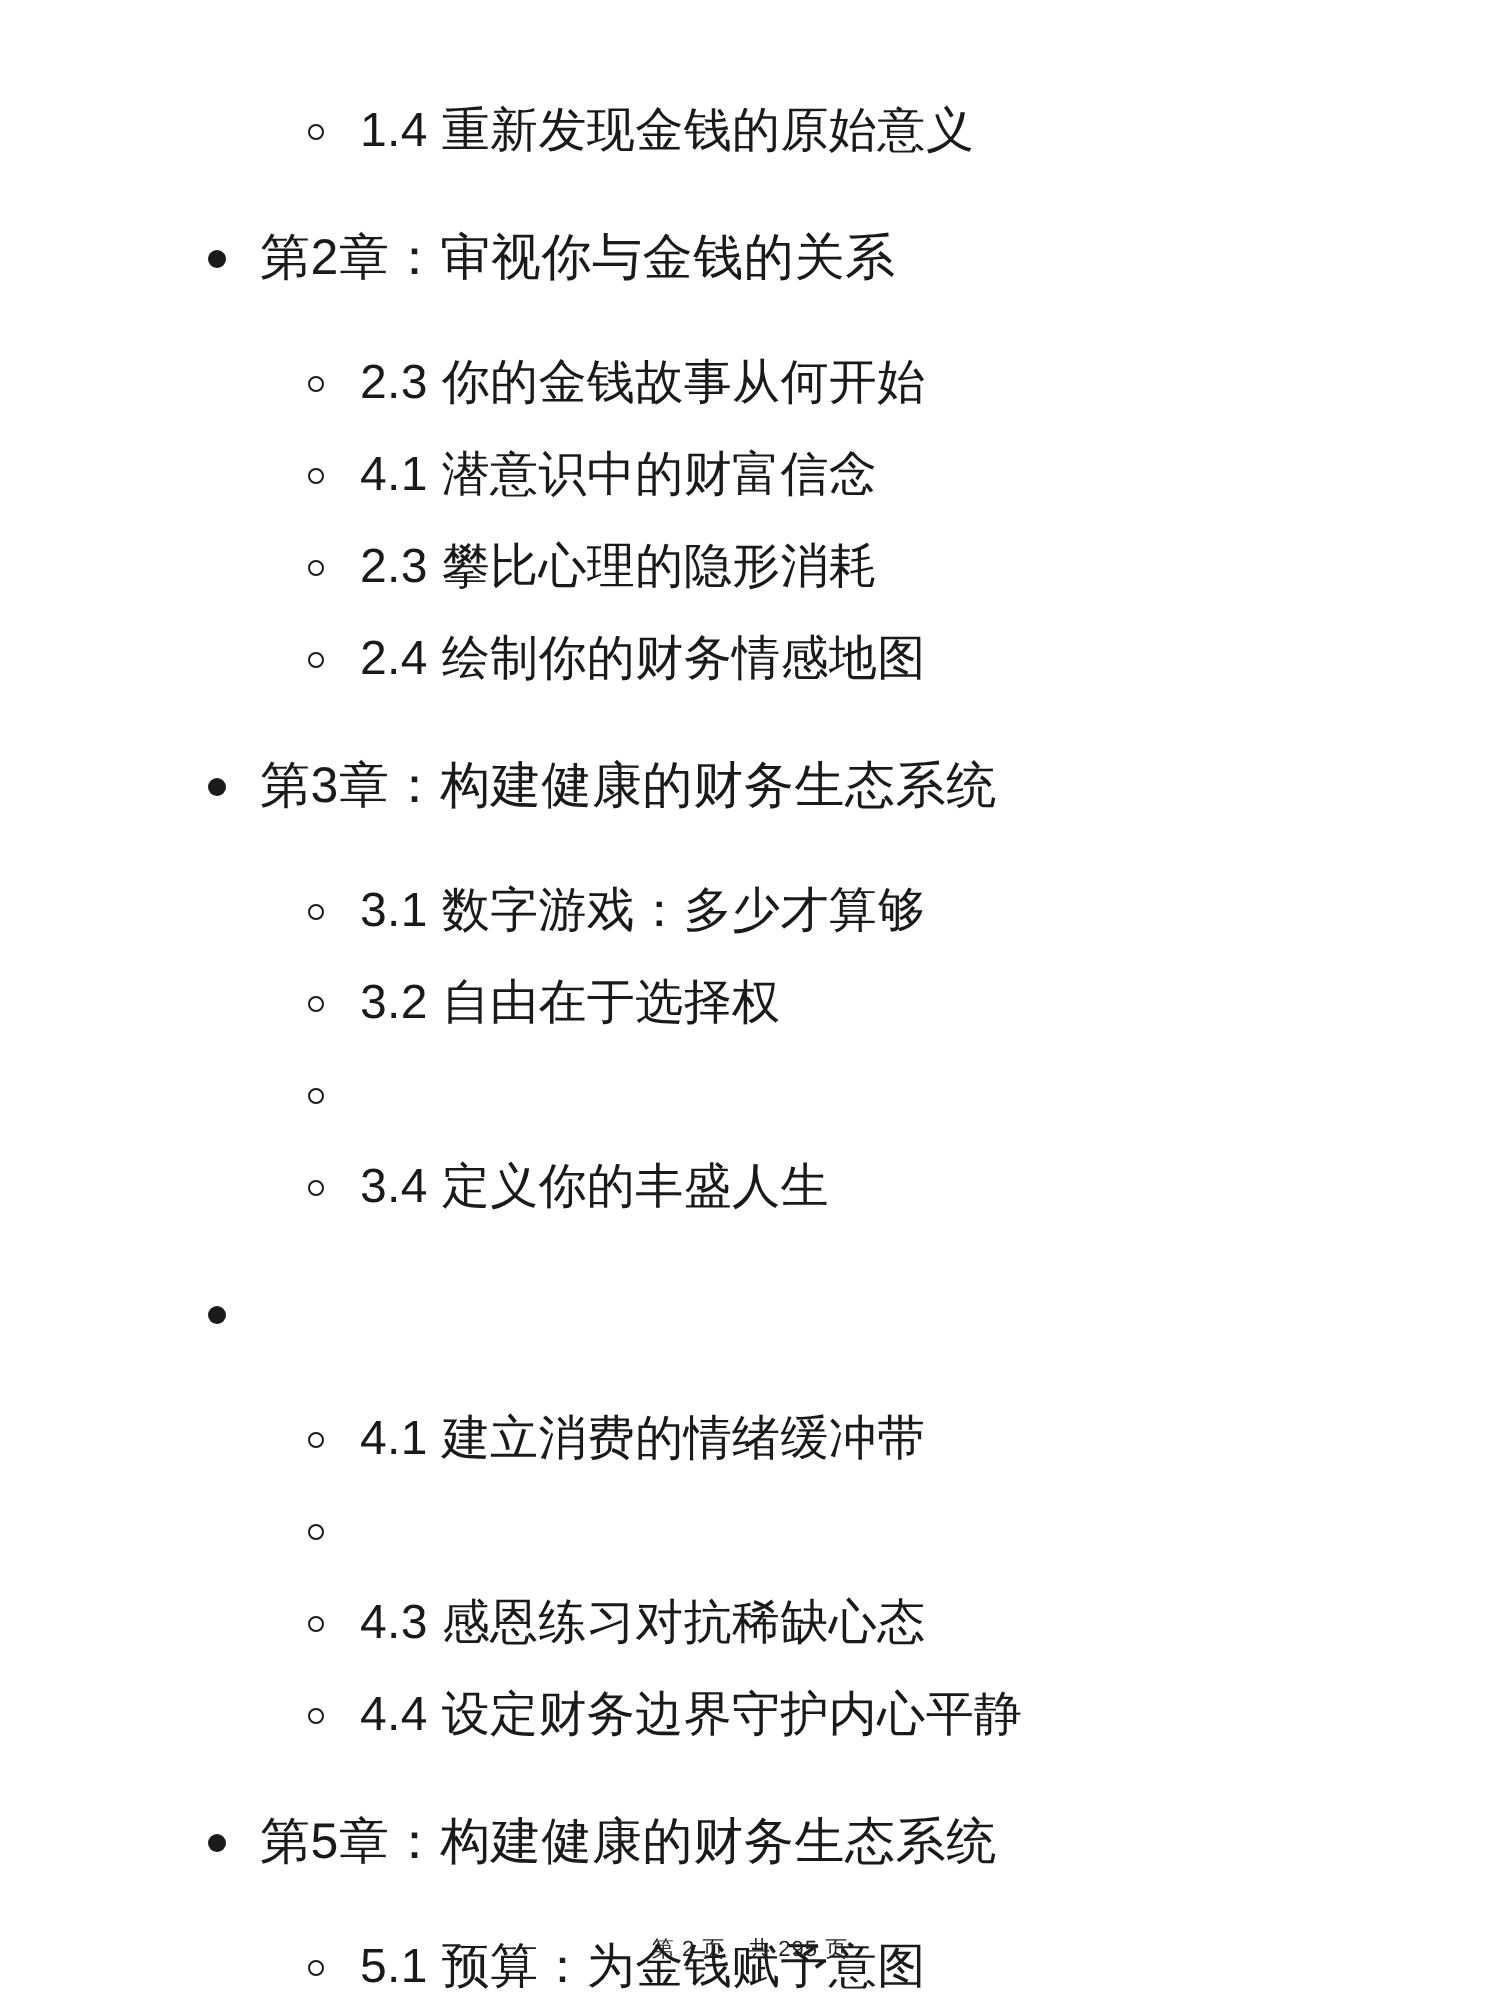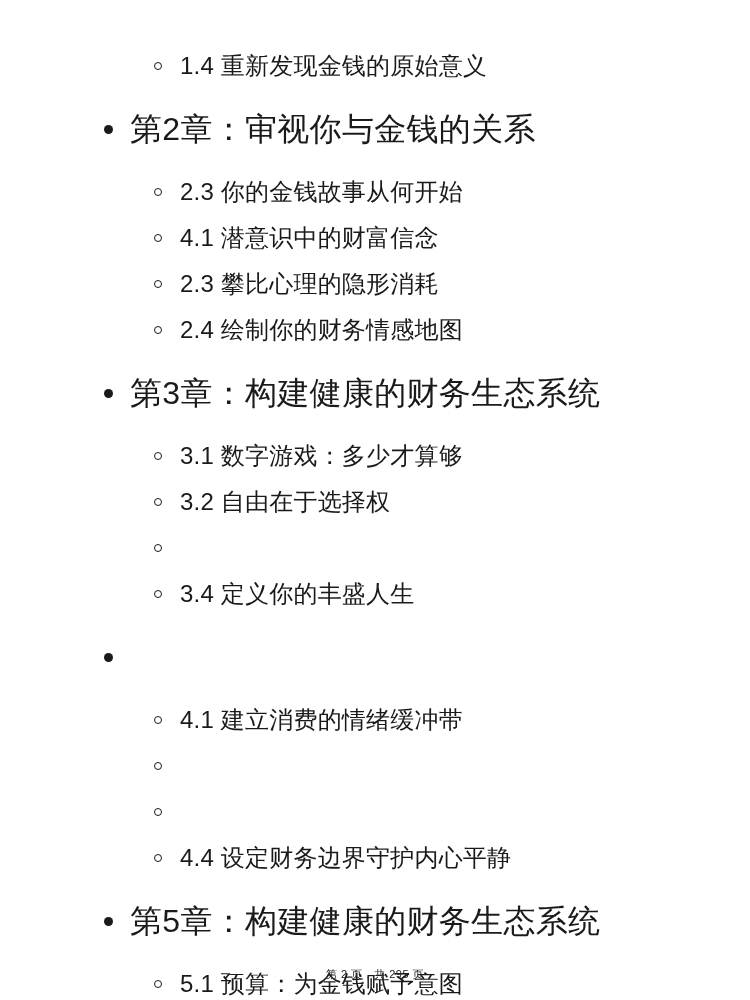--- a/index.html
+++ b/index.html
@@ -46,21 +46,21 @@
     height: 38px;
   }
   .lvl1 .marker i {
     display: block;
     width: 9px;
     height: 9px;
     border-radius: 50%;
     background: #1a1a1a;
   }
   .lvl1 .text {
-    font-size: 32px;
+    font-size: 25px;
     line-height: 38px;
     letter-spacing: 0.3px;
   }
   
   .lvl2 {
     margin-left: 110px;
     margin-top: 10px;
     margin-bottom: 10px;
   }
   .lvl2 .marker {
@@ -181,20 +181,21 @@
       </li>
       <li class="toc-item lvl2">
         <span class="marker">
           <i></i>
         </span>
       </li>
       <li class="toc-item lvl2">
         <span class="marker">
           <i></i>
         </span>
+        <span class="text">4.3 感恩练习对抗稀缺心态</span>
       </li>
       <li class="toc-item lvl2">
         <span class="marker">
           <i></i>
         </span>
         <span class="text">4.4 设定财务边界守护内心平静</span>
       </li>
       <li class="toc-item lvl1">
         <span class="marker">
           <i></i>

